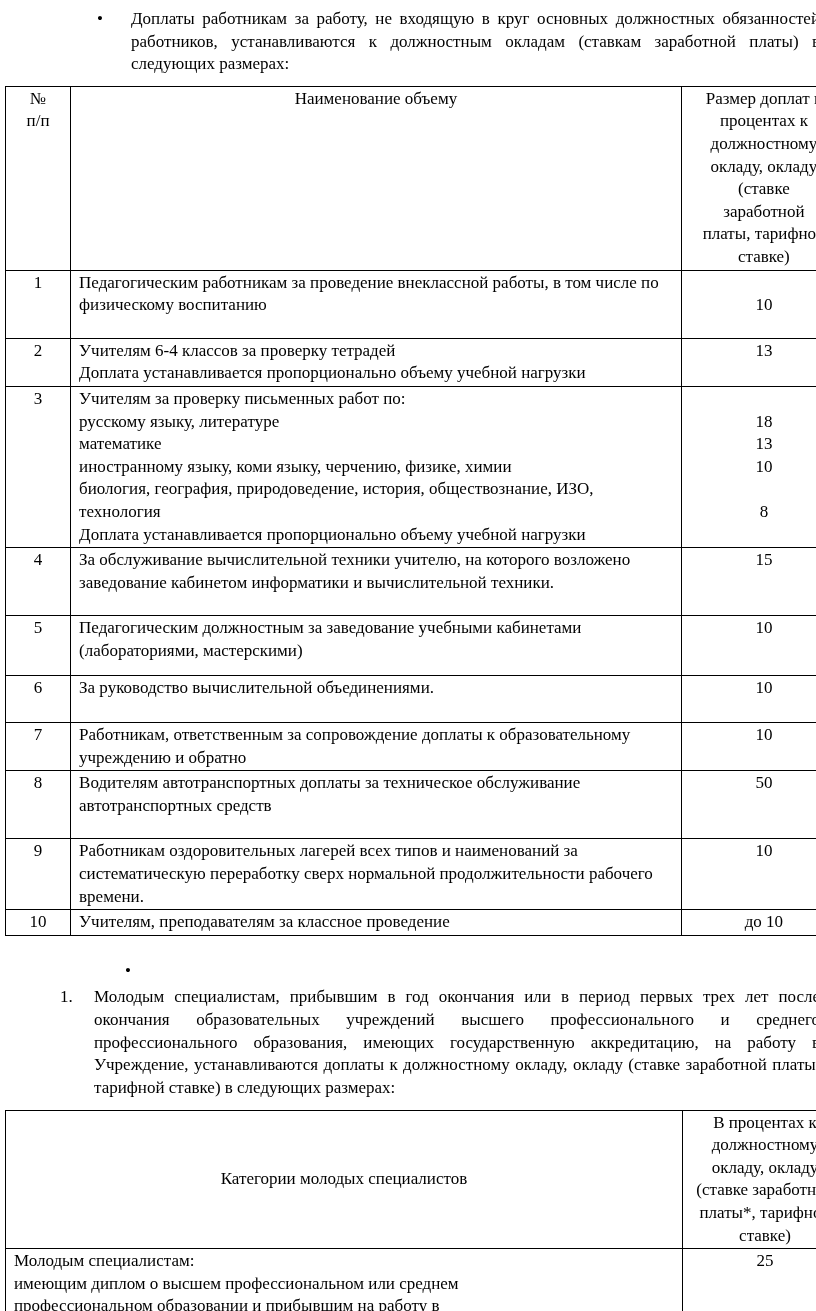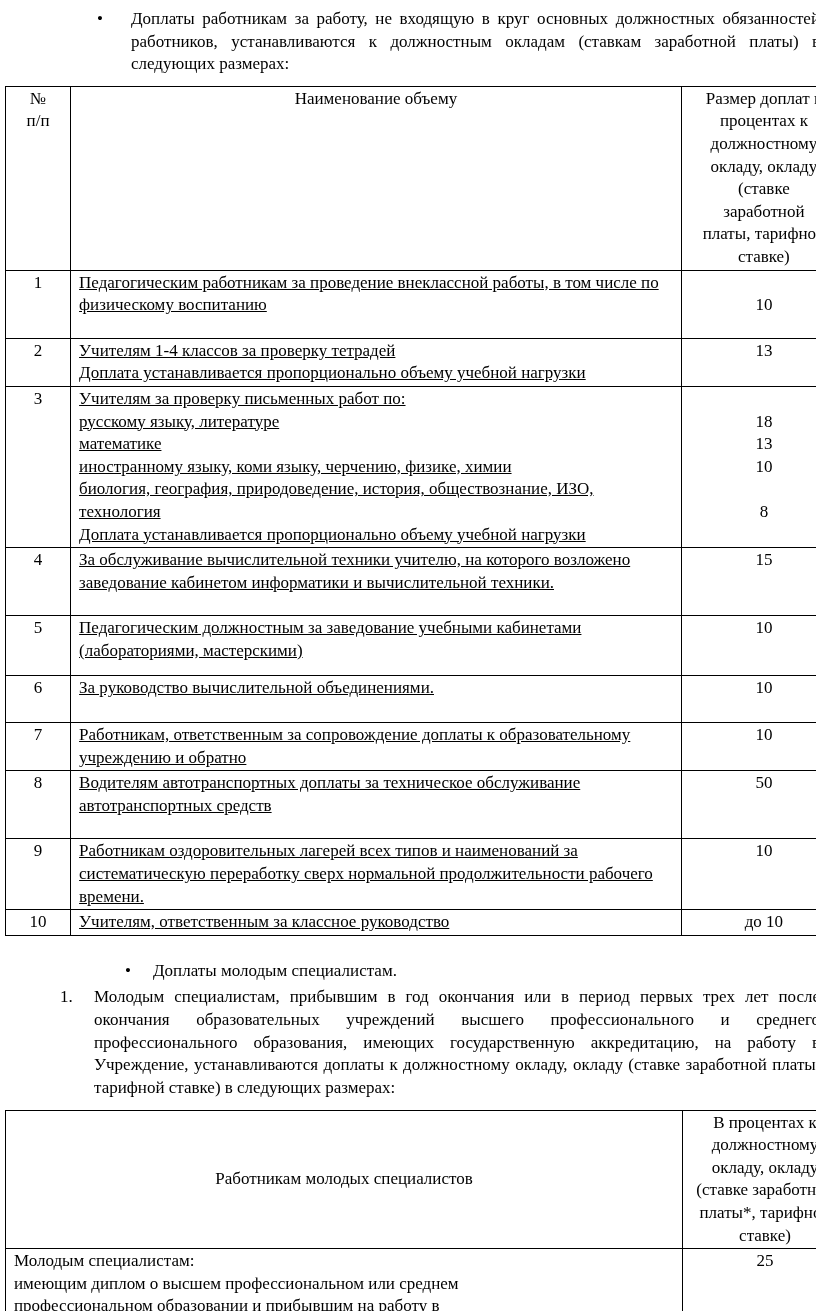--- a/index.html
+++ b/index.html
@@ -32,21 +32,21 @@
   }
   table.doc-table td, table.doc-table th {
     border: 1px solid #000;
     vertical-align: top;
     padding: 1px 8px;
     font-weight: normal;
     line-height: 1.33;
   }
   .num-cell { text-align: center; padding: 1px 2px; }
   .val-cell { text-align: center; white-space: pre-line; padding: 1px 4px; }
-  .name-cell { white-space: pre-line; text-decoration: underline; }
+  .name-cell { white-space: pre-line; }
   .hdr { text-align: center; white-space: pre-line; }
 
   
   .bullet2 { margin: 24px 0 2px 125px; width: 690px; }
   .bullet2 .bullet-glyph { flex: 0 0 28px; }
 
   
   .numbered { margin: 4px 0 10px 60px; width: 760px; }
   .numbered .num-glyph { flex: 0 0 34px; }
   .numbered .para-text { flex: 1; }
@@ -86,21 +86,21 @@
 ставке)</th>
     </tr>
     <tr style="height:68px">
       <td class="num-cell">1</td>
       <td class="name-cell">Педагогическим работникам за проведение внеклассной работы, в том числе по физическому воспитанию</td>
       <td class="val-cell">
 10</td>
     </tr>
     <tr style="height:47px">
       <td class="num-cell">2</td>
-      <td class="name-cell">Учителям 1-4 классов за проверку тетрадей
+      <td class="name-cell">Учителям 6-4 классов за проверку тетрадей
 Доплата устанавливается пропорционально объему учебной нагрузки</td>
       <td class="val-cell bold">13</td>
     </tr>
     <tr style="height:158px">
       <td class="num-cell">3</td>
       <td class="name-cell">Учителям за проверку письменных работ по:
 русскому языку, литературе
 математике
 иностранному языку, коми языку, черчению, физике, химии
 биология, география, природоведение, история, обществознание, ИЗО,
@@ -138,44 +138,43 @@
       <td class="name-cell">Водителям автотранспортных доплаты за техническое обслуживание автотранспортных средств</td>
       <td class="val-cell">50</td>
     </tr>
     <tr style="height:64px">
       <td class="num-cell">9</td>
       <td class="name-cell">Работникам оздоровительных лагерей всех типов и наименований за систематическую переработку сверх нормальной продолжительности рабочего времени.</td>
       <td class="val-cell">10</td>
     </tr>
     <tr style="height:25px">
       <td class="num-cell">10</td>
-      <td class="name-cell">Учителям, ответственным за классное руководство</td>
+      <td class="name-cell">Учителям, преподавателям за классное проведение</td>
       <td class="val-cell">до  10</td>
     </tr>
   </tbody>
     </table>
 
   <div class="flex-para bullet2">
     <span class="bullet-glyph">•</span>
-    <span class="para-text">Доплаты молодым специалистам.</span>
   </div>
 
   <div class="flex-para numbered">
     <span class="num-glyph">1.</span>
     <span class="para-text justify">Молодым специалистам, прибывшим в год окончания или в период первых трех лет после окончания образовательных учреждений высшего профессионального и среднего профессионального образования, имеющих государственную аккредитацию, на работу в Учреждение, устанавливаются доплаты к должностному окладу, окладу (ставке заработной платы, тарифной ставке) в следующих размерах:</span>
   </div>
 
   <table class="doc-table">
     <colgroup>
         <col style="width:677px">
         <col style="width:165px">
       </colgroup>
     <tbody>
         <tr style="height:136px">
-      <th class="cat-head-left">Работникам молодых специалистов</th>
+      <th class="cat-head-left">Категории молодых специалистов</th>
       <th class="hdr">В процентах к
 должностному
 окладу, окладу
 (ставке заработной
 платы*, тарифной
 ставке)</th>
     </tr>
     <tr>
       <td class="cat-row-left">Молодым специалистам:
 имеющим диплом о  высшем  профессиональном  или  среднем

